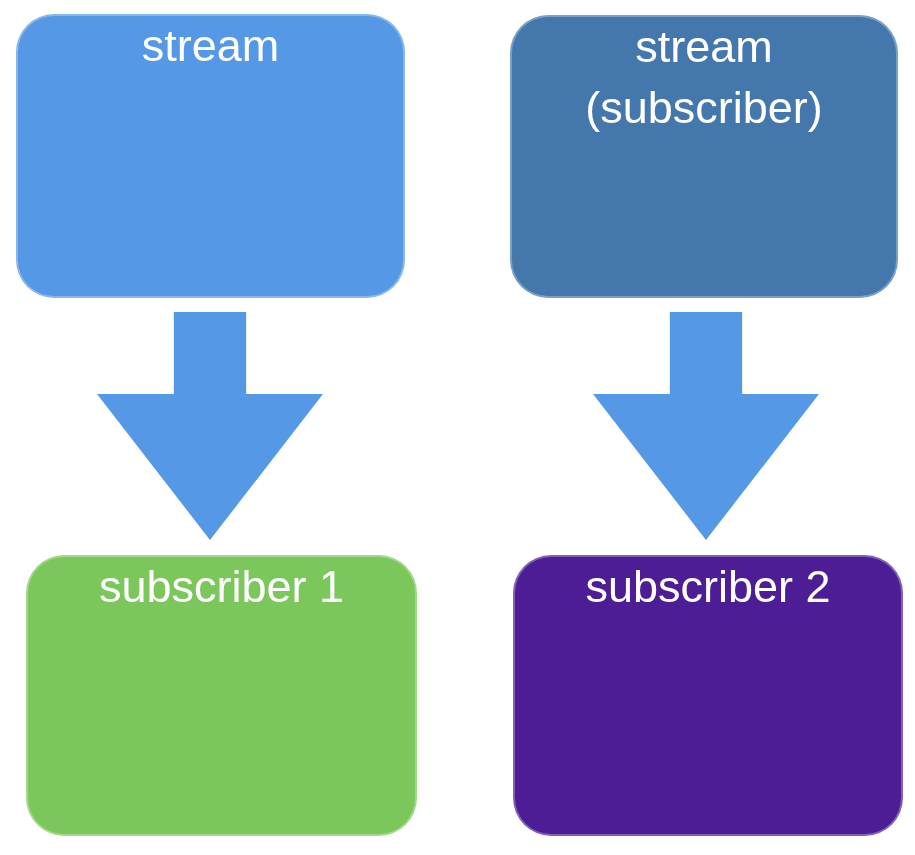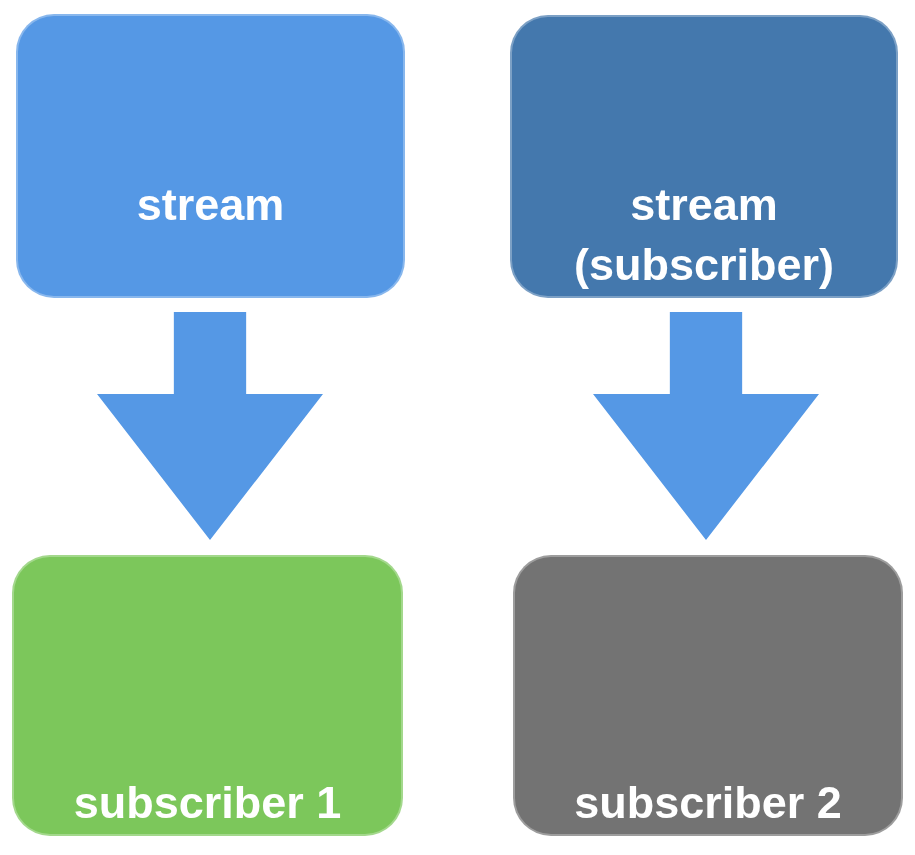--- a/index.html
+++ b/index.html
@@ -15,41 +15,41 @@
     background: #ffffff;
     overflow: hidden;
   }
   .node {
     position: absolute;
     box-sizing: border-box;
     border-radius: 38px;
     border: 2px solid rgba(255, 255, 255, 0.30);
     display: flex;
     flex-direction: column;
-    justify-content: flex-end;
+    justify-content: flex-start;
     align-items: center;
     text-align: center;
     color: #ffffff;
-    font-weight: bold;
+    font-weight: normal;
     font-size: 45px;
     line-height: 1.35;
   }
   .node-line {
     min-height: 1.35em; 
     white-space: nowrap;
   }
   .down-arrow {
     position: absolute;
     width: 226px;
     height: 228px;
     clip-path: polygon(34% 0, 66% 0, 66% 36%, 100% 36%, 50% 100%, 0 36%, 34% 36%);
   }
   #node-stream            { left: 16px;  top: 14px;  width: 389px; height: 284px; }
   #node-stream-duplicated { left: 510px; top: 15px;  width: 388px; height: 283px; }
-  #node-subscriber-1      { left: 12px;  top: 555px; width: 391px; height: 281px; }
+  #node-subscriber-1      { left: 26px;  top: 555px; width: 391px; height: 281px; }
   #node-subscriber-2      { left: 513px; top: 555px; width: 390px; height: 281px; }
   #arrow-1 { left: 97px;  top: 312px; }
   #arrow-2 { left: 593px; top: 312px; }
 </style>
 </head>
 <body>
 
 <div class="canvas">
 
   <div class="node" id="node-stream" style="background-color: rgb(85, 152, 229);">
@@ -63,17 +63,17 @@
   </div>
 
   <div class="down-arrow" id="arrow-1" style="background-color: rgb(85, 152, 229);"></div>
 
   <div class="down-arrow" id="arrow-2" style="background-color: rgb(85, 152, 229);"></div>
 
   <div class="node" id="node-subscriber-1" style="background-color: rgb(124, 199, 91);">
     <div class="node-line">subscriber 1</div>
   </div>
 
-  <div class="node" id="node-subscriber-2" style="background-color: #737373;">
+  <div class="node" id="node-subscriber-2" style="background-color: #4c1d95;">
     <div class="node-line">subscriber 2</div>
   </div>
 
 </div>
 
 </body></html>

